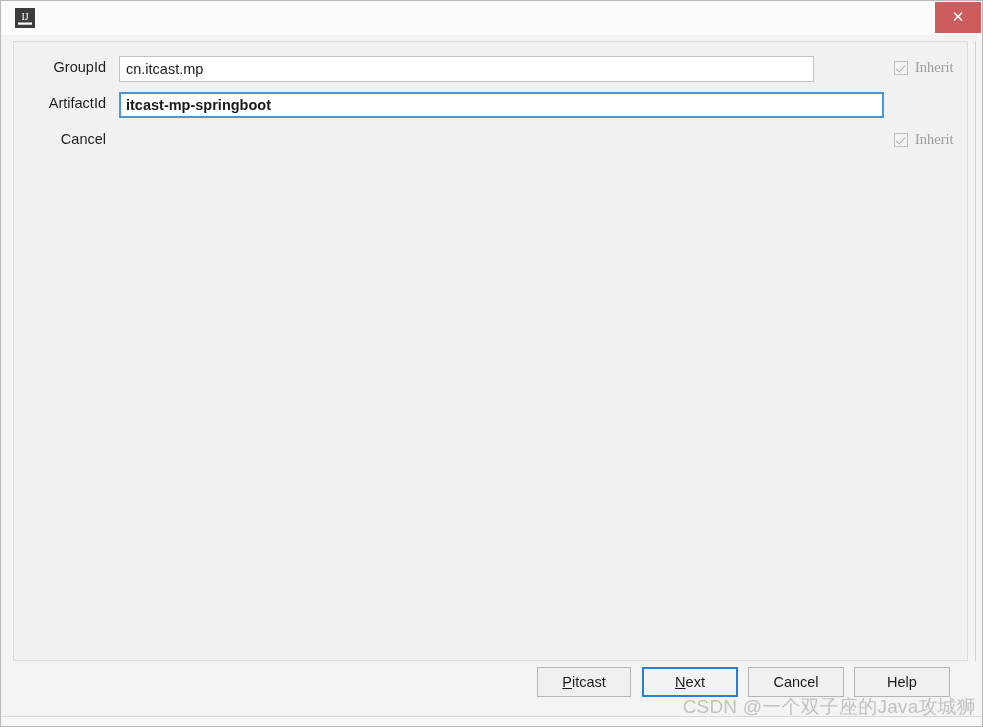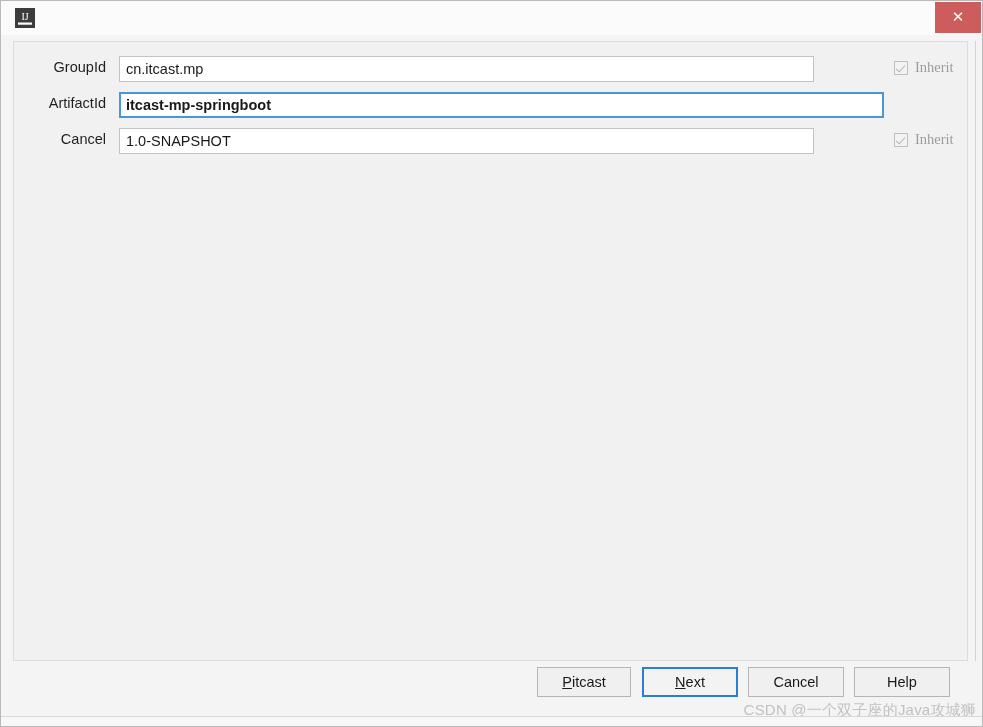--- a/index.html
+++ b/index.html
@@ -220,21 +220,21 @@
   .btn-previous { left: 536px; width: 94px; }
   .btn-next     { left: 641px; width: 96px; }
   .btn-cancel   { left: 747px; width: 96px; }
   .btn-help     { left: 853px; width: 96px; }
 
   
   .watermark {
     position: absolute;
     right: 6px;
     bottom: 6px;
-    font-size: 15px;
+    font-size: 19px;
     color: #c2c2c2;
     font-family: "Liberation Sans", "DejaVu Sans", sans-serif;
     white-space: nowrap;
     letter-spacing: 0.2px;
     margin-left: 22px;
   }
 
   .bottom-strip {
     position: absolute;
     left: 0;
@@ -276,21 +276,20 @@
           </div>
         </div>
 
         <div class="form-row row-artifact">
           <div class="field-label">ArtifactId</div>
           <input class="text-input focused" type="text" value="itcast-mp-springboot" style="">
         </div>
 
         <div class="form-row row-version">
           <div class="field-label">Cancel</div>
-          <input class="text-input normal" type="text" value="1.0-SNAPSHOT" style="">
           <div class="inherit-box">
             <span class="checkbox"></span>
             <span class="inherit-label">Inherit</span>
           </div>
         </div>
 
       </div>
     </div>
 
     <div class="panel-scroll-edge"></div>

